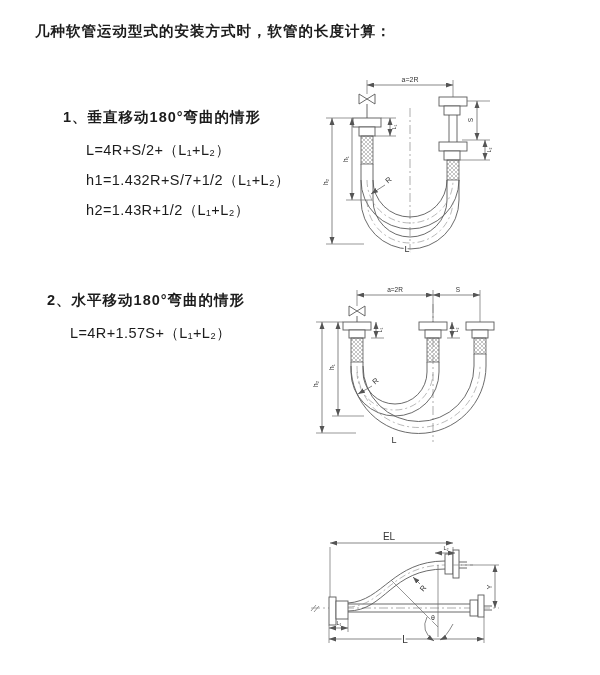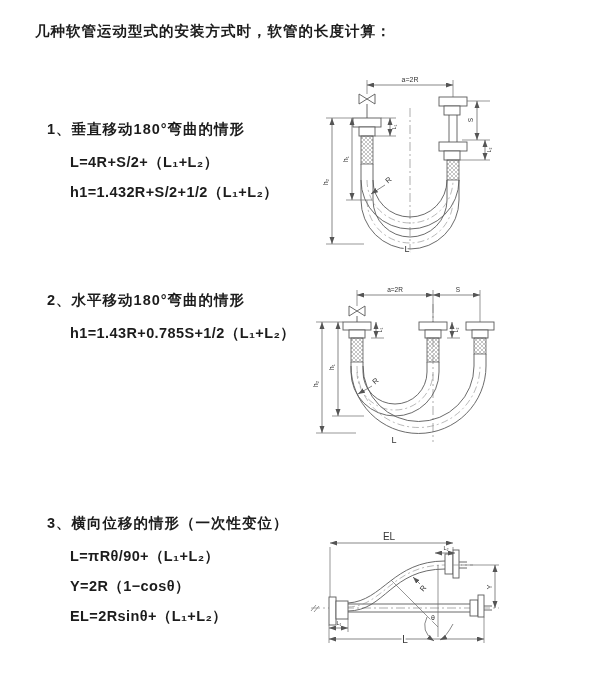--- a/index.html
+++ b/index.html
@@ -7,23 +7,23 @@
   body { font-family:"Liberation Sans","DejaVu Sans",sans-serif; color:#1c1c1c; }
   .page { position:relative; width:600px; height:675px; background:#fff; overflow:hidden; }
   .doc-title {
     position:absolute; left:35px; top:22px;
     font-size:14.5px; font-weight:bold; letter-spacing:1px;
   }
   .section { position:absolute; left:47px; }
   .section .heading { font-size:14.5px; font-weight:bold; letter-spacing:1px; margin-bottom:8px; }
   .formula {
     margin-left:23px; height:30px; line-height:30px;
-    font-size:14.5px; letter-spacing:0.4px; white-space:nowrap;font-weight:bold;
+    font-size:14.5px; letter-spacing:0.4px; white-space:nowrap;
   }
-  #sec1 { top:120px; }
+  #sec1 { top:108px;margin-left:16px; }
   #sec2 { top:291px; }
   #sec3 { top:514px; }
   .dwg { position:absolute; }
   #dwg1 { left:312px; top:72px; }
   #dwg2 { left:306px; top:282px; }
   #dwg3 { left:303px; top:527px; }
   svg { display:block; }
   svg text { font-family:"Liberation Sans","DejaVu Sans",sans-serif; fill:#333; }
   .ln   { stroke:#5a5a5a; stroke-width:0.9; fill:none; }
   .thin { stroke:#6a6a6a; stroke-width:0.7; fill:none; }
@@ -35,34 +35,29 @@
 </head>
 <body>
 
 <div class="page">
 
   <div class="doc-title">几种软管运动型式的安装方式时，软管的长度计算：</div>
 
   <div class="section" id="sec1">
     <div class="heading">1、垂直移动180°弯曲的情形</div>
     <div class="formula">L=4R+S/2+（L₁+L₂）</div>
-    <div class="formula">h1=1.432R+S/2+1/2（L₁+L₂）</div>
+    <div class="formula">h1=1.432R+S/7+1/2（L₁+L₂）</div>
+    <div class="formula">h2=1.43R+1/2（L₁+L₂）</div>
   </div>
 
   <div class="section" id="sec2">
     <div class="heading">2、水平移动180°弯曲的情形</div>
-    <div class="formula">h1=1.43R+0.785S+1/2（L₁+L₂）</div>
-  </div>
-
-  <div class="section" id="sec3">
-    <div class="heading">3、横向位移的情形（一次性变位）</div>
-    <div class="formula">L=πRθ/90+（L₁+L₂）</div>
-    <div class="formula">Y=2R（1−cosθ）</div>
-    <div class="formula">EL=2Rsinθ+（L₁+L₂）</div>
-  </div>
+    <div class="formula">L=4R+1.57S+（L₁+L₂）</div>
+  </div>
+
 
   <div class="dwg" id="dwg1">
   <svg width="282" height="188" viewBox="0 0 282 188">
     <defs>
       <marker id="ae1" markerUnits="userSpaceOnUse" markerWidth="8" markerHeight="6" refX="7" refY="2.5" orient="auto">
         <path d="M0,0 L7,2.5 L0,5 Z" fill="#555"></path>
       </marker>
       <marker id="as1" markerUnits="userSpaceOnUse" markerWidth="8" markerHeight="6" refX="0" refY="2.5" orient="auto">
         <path d="M7,0 L0,2.5 L7,5 Z" fill="#555"></path>
       </marker>

